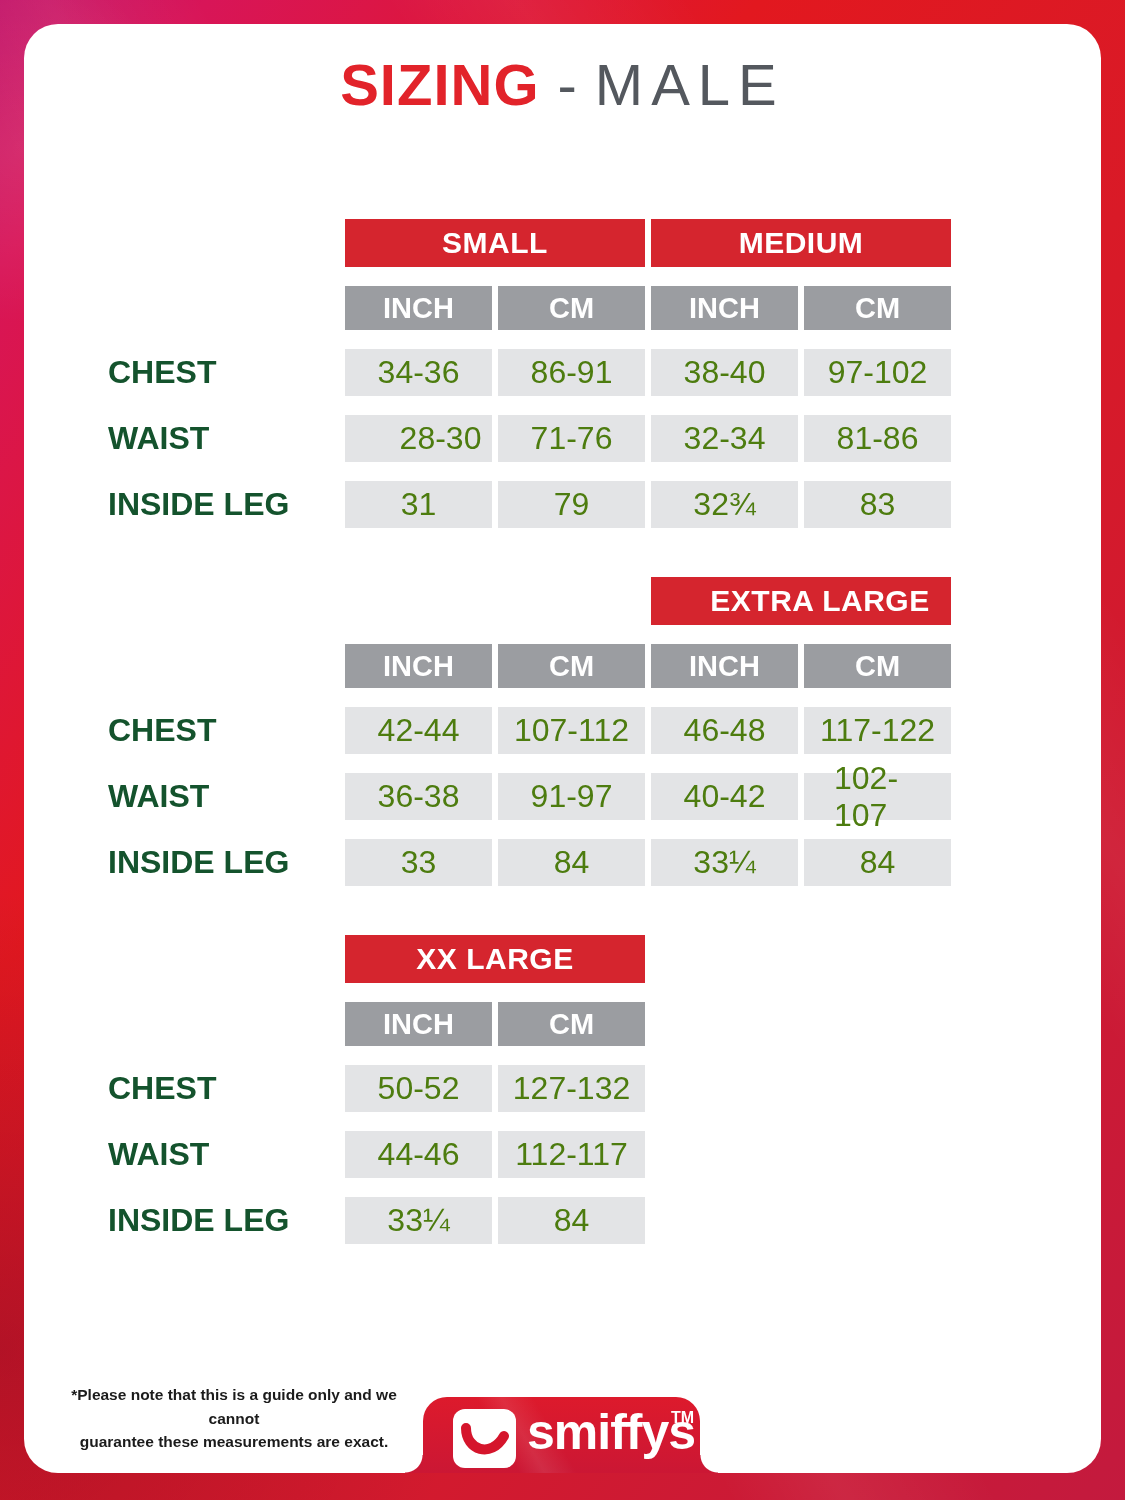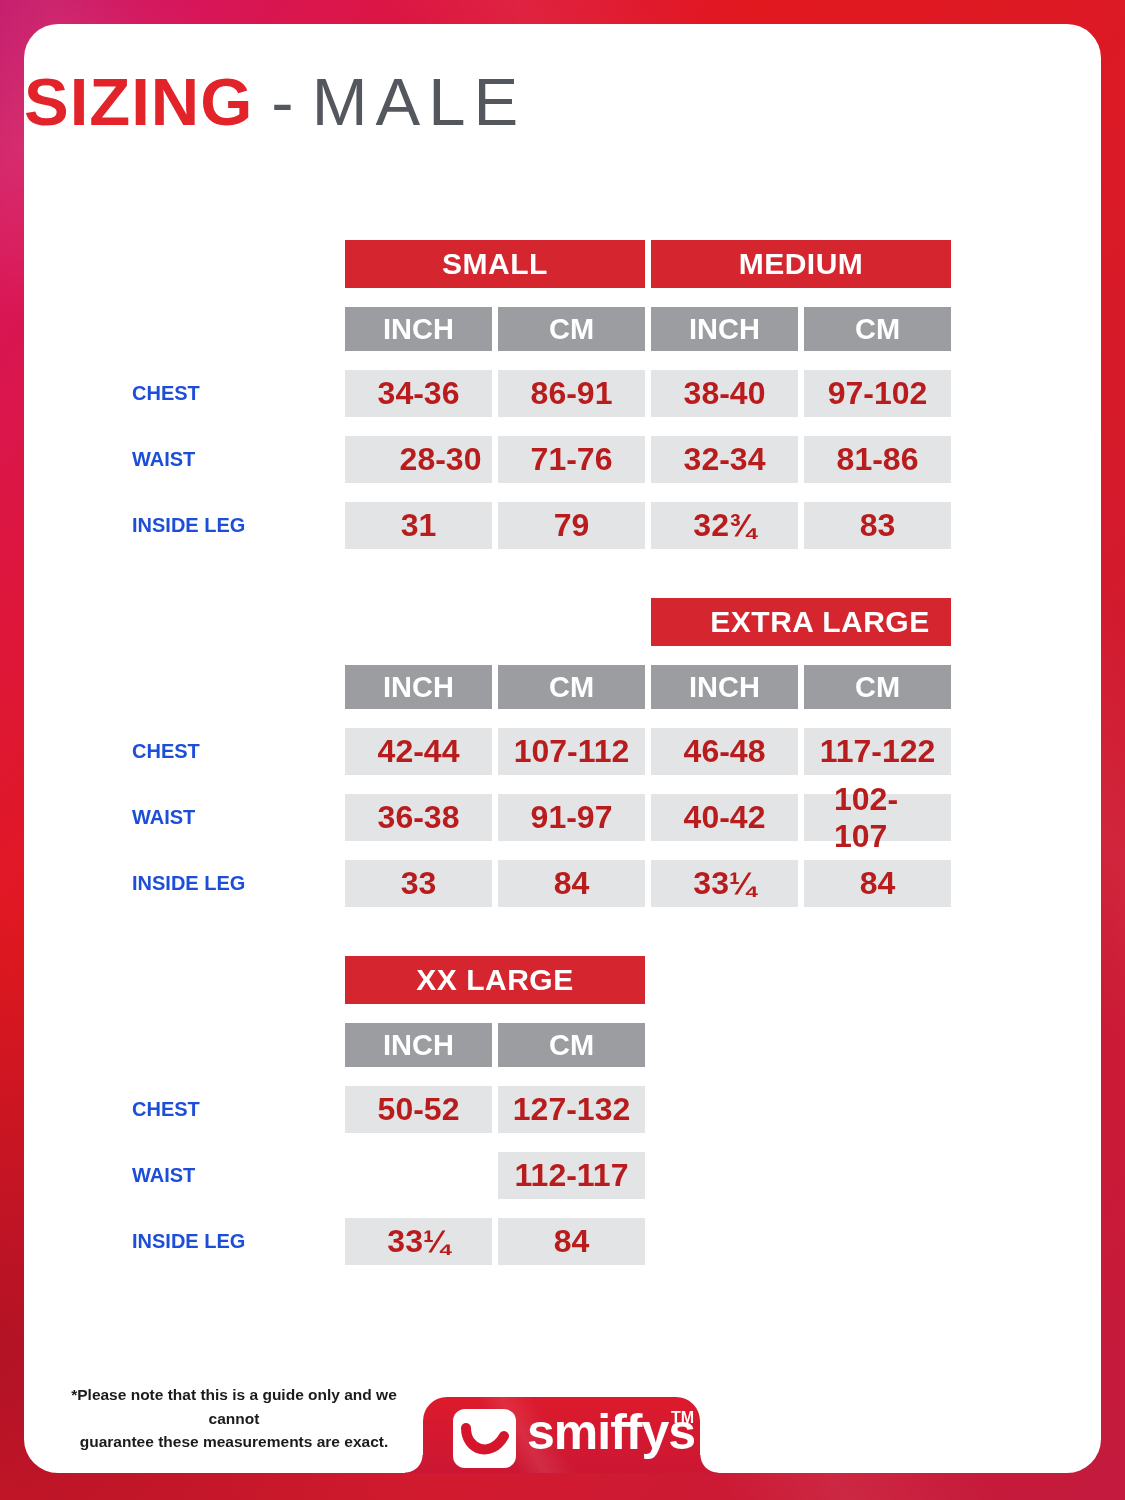--- a/index.html
+++ b/index.html
@@ -16,47 +16,47 @@
     background:
       radial-gradient(circle at 0% 90%, rgba(70,0,45,.28), rgba(70,0,45,0) 26%),
       linear-gradient(62deg, rgba(255,255,255,0) 38%, rgba(255,255,255,.06) 44%, rgba(255,255,255,0) 52%),
       linear-gradient(55deg, rgba(255,255,255,0) 66%, rgba(255,255,255,.05) 72%, rgba(255,255,255,0) 80%),
       radial-gradient(circle at 2% 10%, rgba(255,255,255,.10), rgba(255,255,255,0) 10%);
   }
   .panel{
     position:absolute;left:24px;top:24px;right:24px;bottom:27px;
     background:#ffffff;border-radius:34px;
   }
-  .title{margin:44px 0 0;text-align:left;font-size:67px;line-height:1;font-weight:400;white-space:nowrap;}
+  .title{margin:32px 0 0;text-align:center;font-size:58px;line-height:1;font-weight:400;white-space:nowrap;}
   .t-red{color:#e2232a;font-weight:800;letter-spacing:1px;}
   .t-sep{color:#54585e;font-weight:400;margin:0 18px;}
   .t-gray{color:#54585e;font-weight:400;letter-spacing:8px;}
   #tables{margin-top:105px;}
   .size-table{
     display:grid;
     grid-template-columns:315px 147px 147px 147px 147px;
     grid-template-rows:48px 44px 47px 47px 47px;
     column-gap:6px;row-gap:19px;
     margin-bottom:49px;
   }
   .size-header{
     background:#d5252e;color:#fff;font-weight:700;font-size:30px;
     display:flex;align-items:center;justify-content:center;letter-spacing:.5px;
   }
   .unit-header{
     background:#9b9da1;color:#fff;font-weight:700;font-size:29px;
     display:flex;align-items:center;justify-content:center;
   }
   .row-label{
-    color:#1d4ed8;font-weight:700;font-size:20px;
-    display:flex;align-items:center;padding-left:108px;box-sizing:border-box;white-space:nowrap;
+    color:#14532d;font-weight:700;font-size:32px;
+    display:flex;align-items:center;padding-left:84px;box-sizing:border-box;white-space:nowrap;
   }
   .value-cell{
-    background:#e3e4e6;color:#b91c1c;font-size:32px;
-    display:flex;align-items:center;justify-content:center;font-weight:bold;
+    background:#e3e4e6;color:#4d7c0f;font-size:32px;
+    display:flex;align-items:center;justify-content:center;
   }
   .note{
     position:absolute;left:32px;bottom:20px;width:356px;text-align:center;
     font-size:15.5px;font-weight:700;color:#1b1b1b;line-height:1.5;
   }
   .logo-tab{
     position:absolute;left:399px;bottom:0;width:277px;height:76px;
     background:linear-gradient(180deg,#dd1a2c,#cb1734);
     border-radius:24px 24px 0 0;
   }
@@ -140,20 +140,21 @@
           <div class="value-cell" style="grid-area: 5 / 5;">84</div>
         </div>
         <div class="size-table">
           <div class="size-header" style="grid-area: 1 / 2 / auto / span 2;">XX LARGE</div>
           <div class="unit-header" style="grid-area: 2 / 2;">INCH</div>
           <div class="unit-header" style="grid-area: 2 / 3;">CM</div>
           <div class="row-label" style="grid-area: 3 / 1;">CHEST</div>
           <div class="value-cell" style="grid-area: 3 / 2;">50-52</div>
           <div class="value-cell" style="grid-area: 3 / 3;">127-132</div>
           <div class="row-label" style="grid-area: 4 / 1;">WAIST</div>
+          <div class="value-cell" style="grid-area: 4 / 2;">44-46</div>
           <div class="value-cell" style="grid-area: 4 / 3;">112-117</div>
           <div class="row-label" style="grid-area: 5 / 1;">INSIDE LEG</div>
           <div class="value-cell" style="grid-area: 5 / 2;">33¼</div>
           <div class="value-cell" style="grid-area: 5 / 3;">84</div>
         </div>
       </div>
 
     <div class="note">
       <div>*Please note that this is a guide only and we cannot</div>
       <div>guarantee these measurements are exact.</div>

